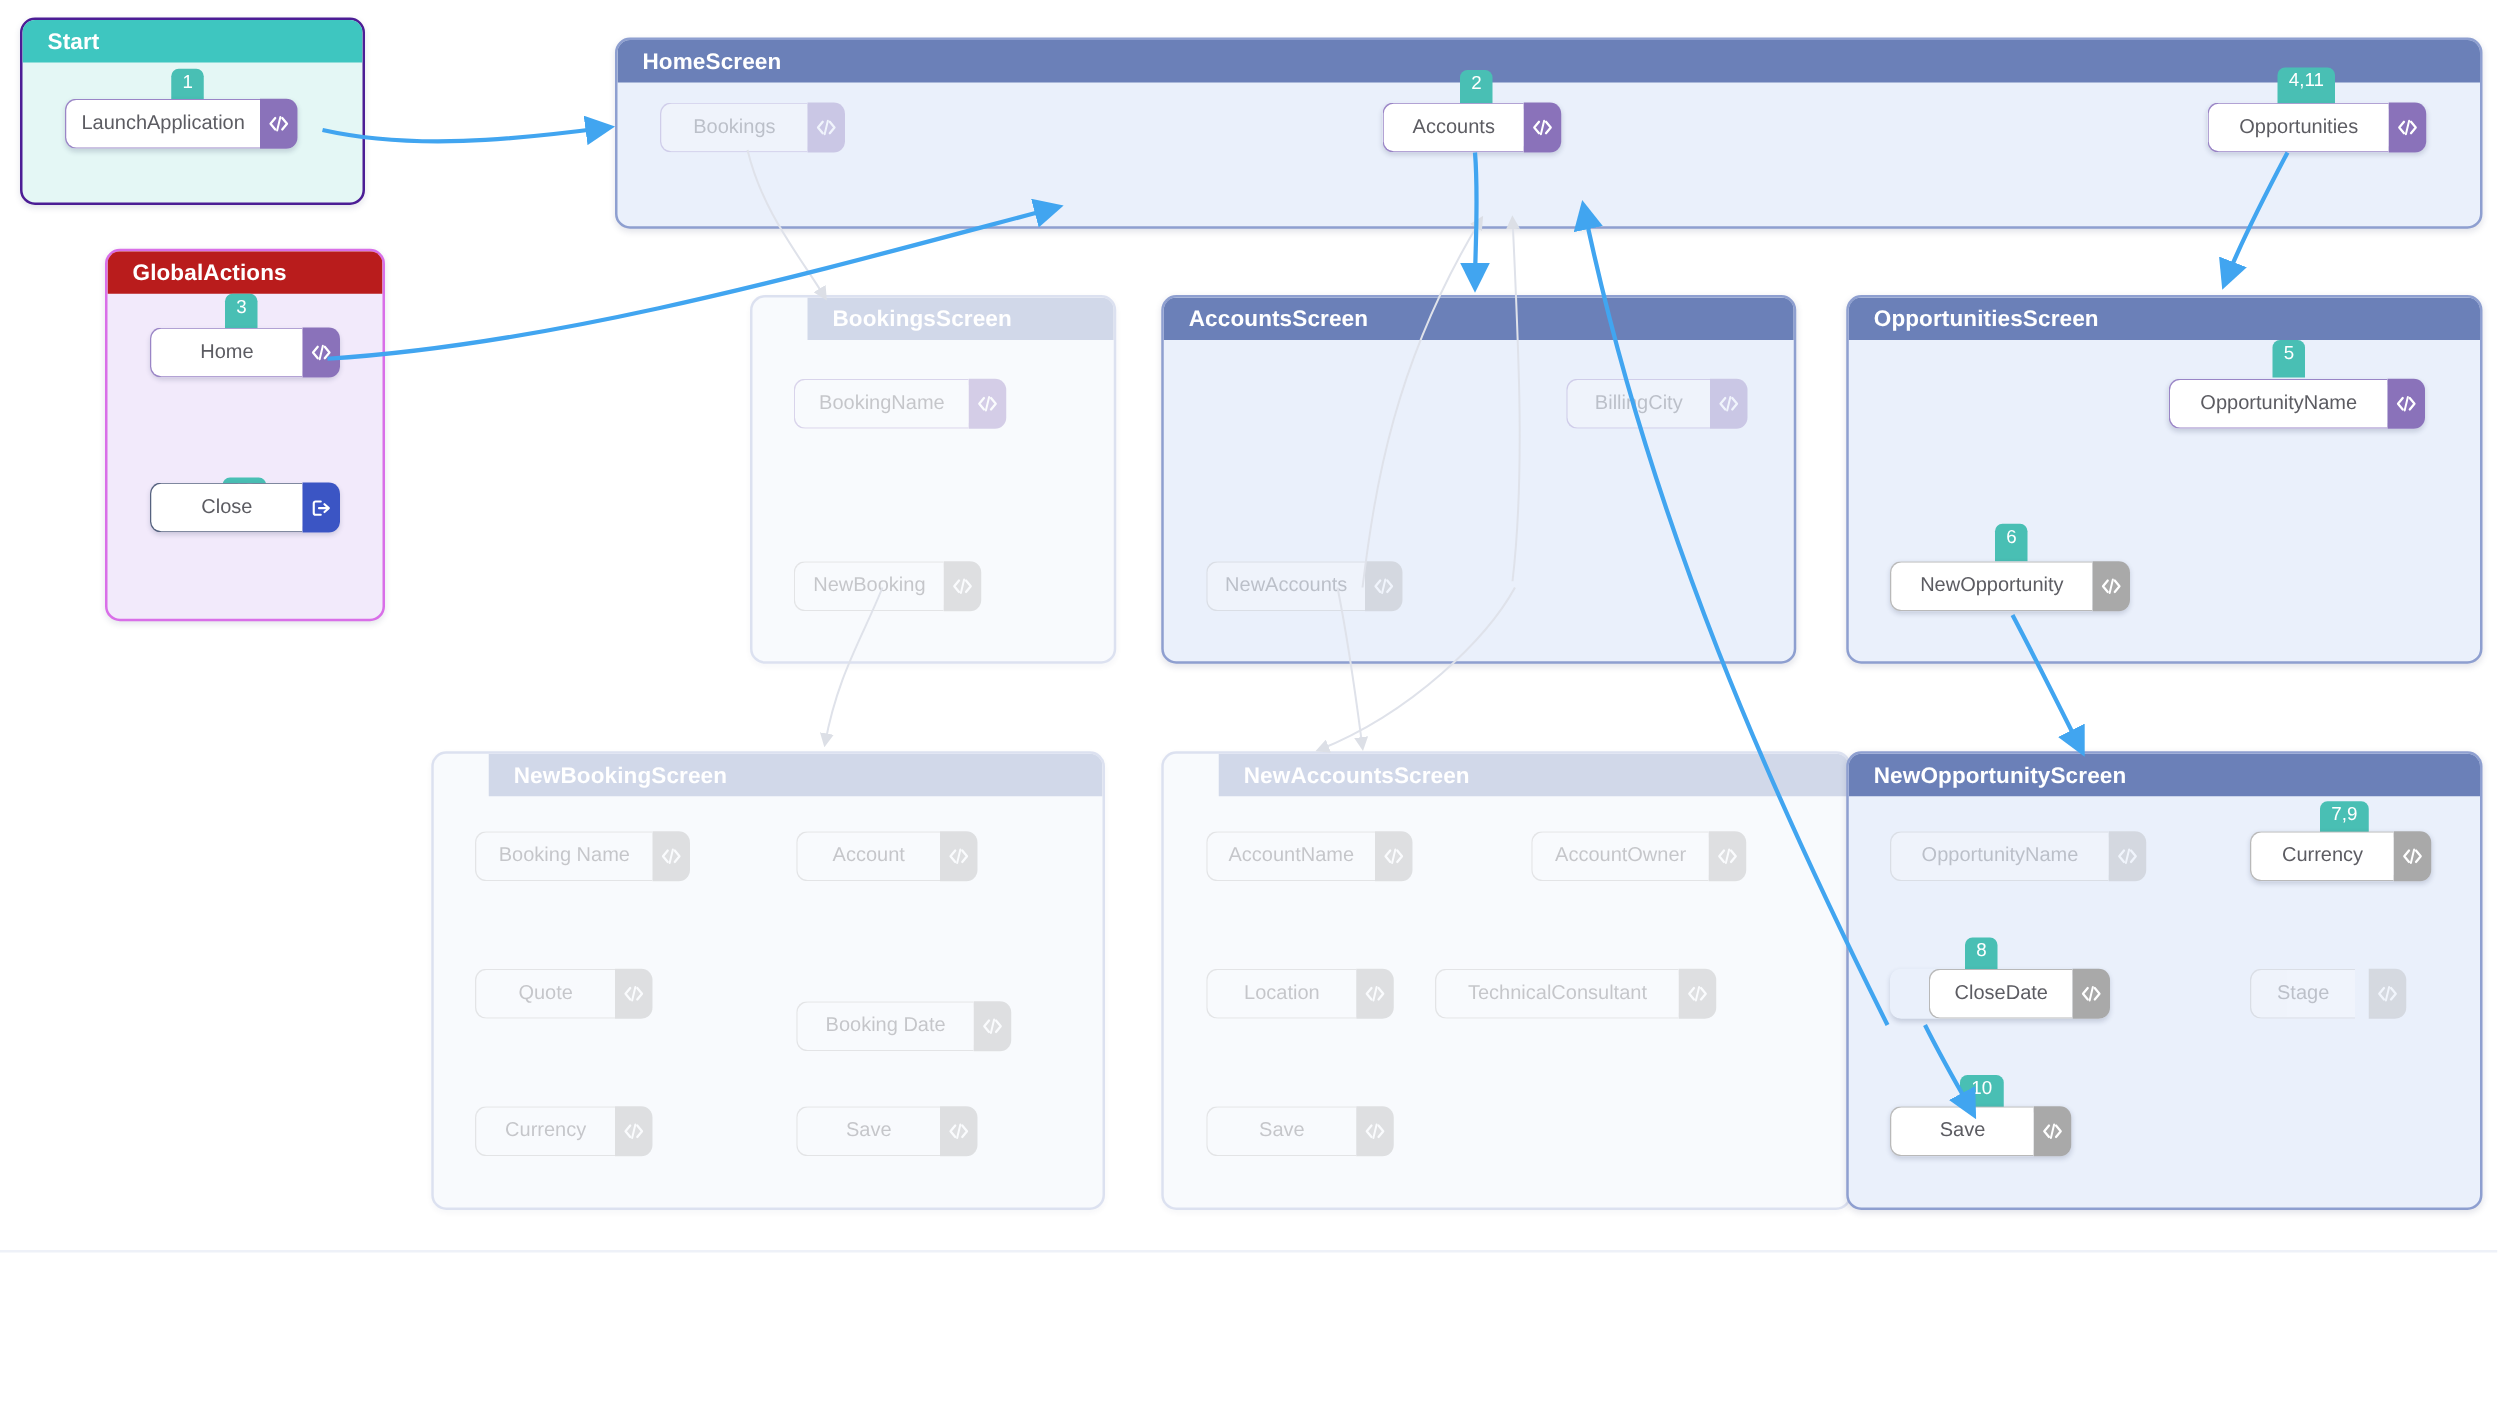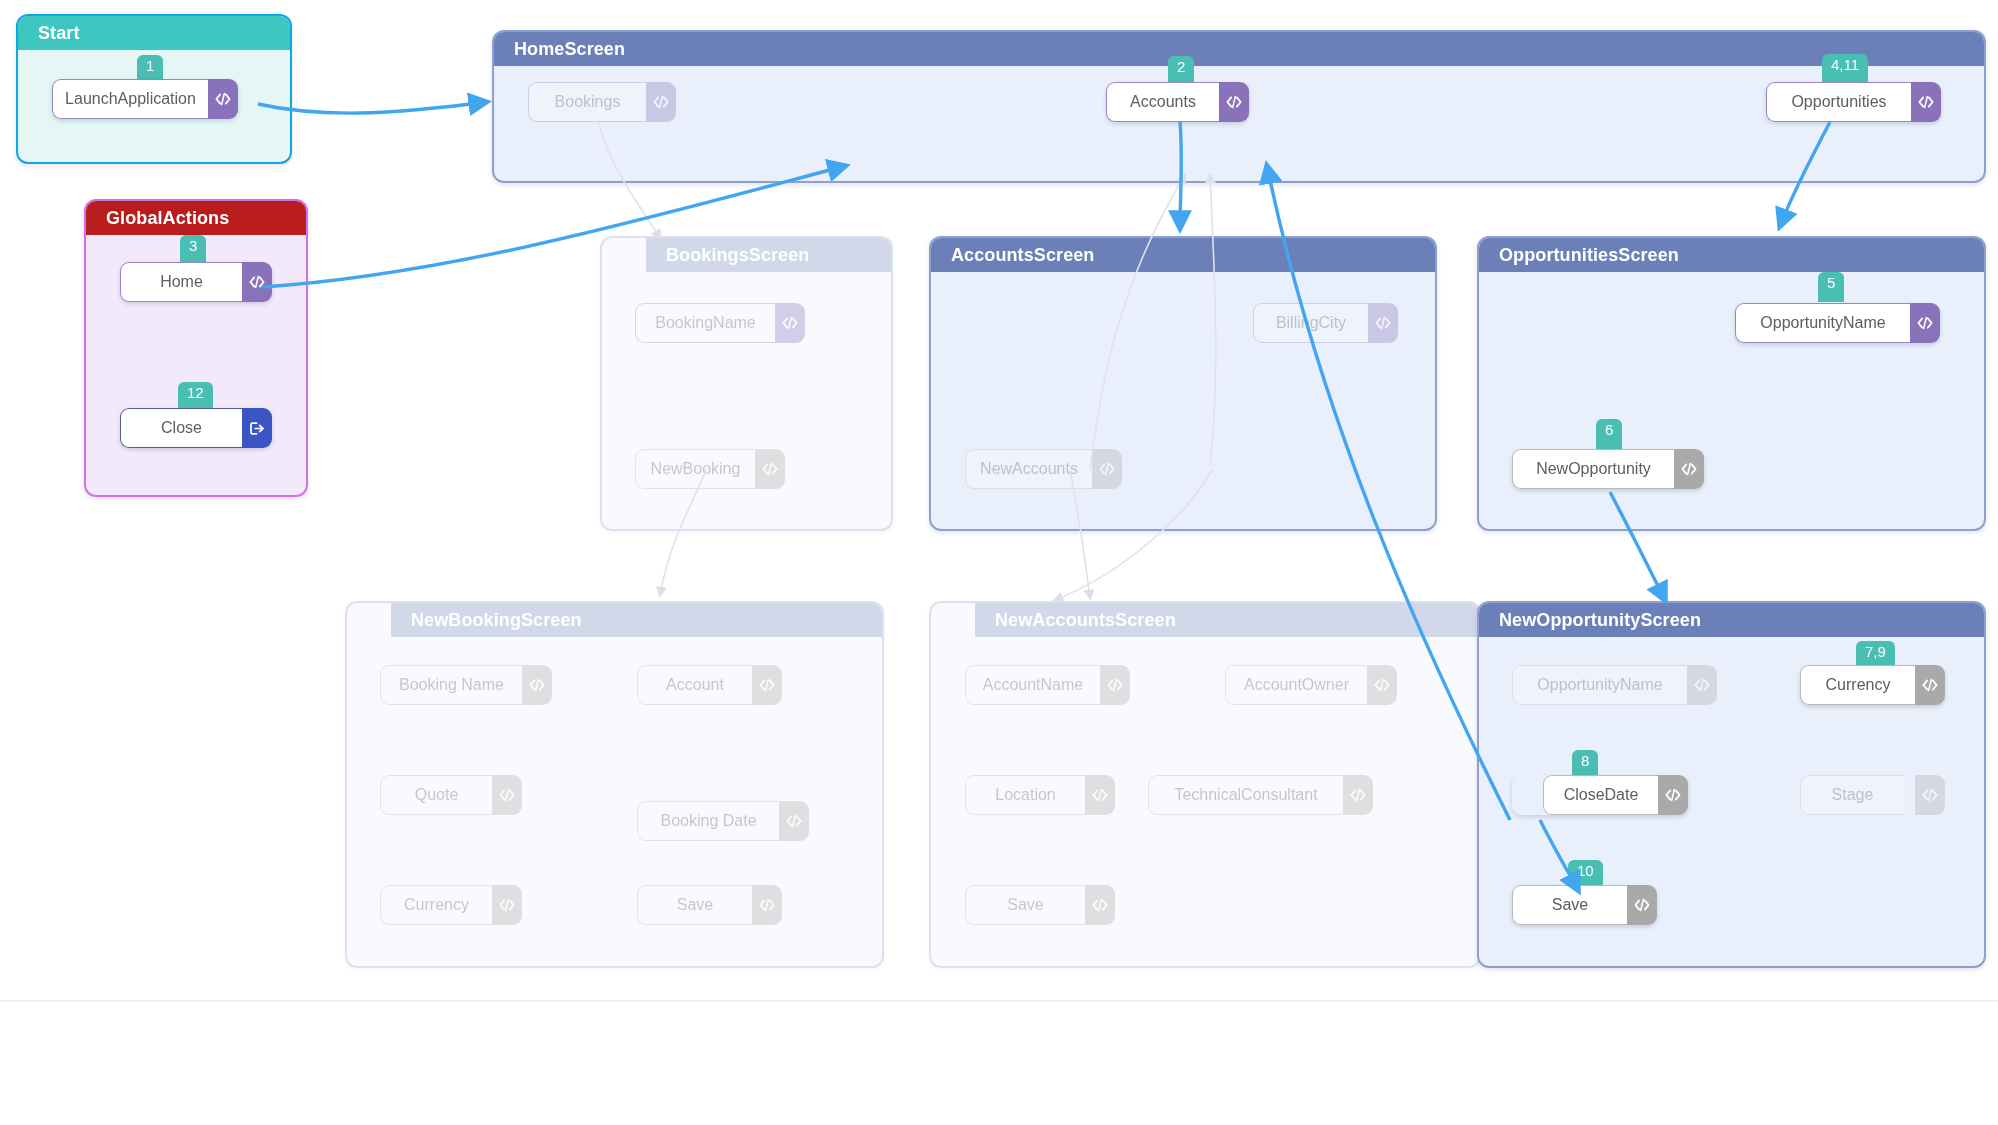--- a/index.html
+++ b/index.html
@@ -13,21 +13,21 @@
   #canvas{position:absolute;inset:0;width:1998px;height:1125px;}
   #edges{position:absolute;left:0;top:0;width:1998px;height:1125px;pointer-events:none;z-index:5;}
 
   
   .group{position:absolute;border-radius:12px;overflow:hidden;z-index:2;
          box-shadow:0 2px 5px rgba(40,50,90,.13);}
   .group .ghdr{height:34px;display:flex;align-items:center;padding-left:20px;
          font-weight:bold;font-size:18px;color:#ffffff;letter-spacing:.1px;}
   .group .gbody{position:absolute;left:0;right:0;top:34px;bottom:0;}
 
-  .g-start{border:2px solid #0ea5e9;background:#e4f7f5;}
+  .g-start{border:2px solid #4c1d95;background:#e4f7f5;}
   .g-start .ghdr{background:#3ec6c0;}
   .g-global{border:2px solid #d96fe8;background:#f2eafb;}
   .g-global .ghdr{background:#b91c1c;}
   .g-screen{border:2px solid #8e9fd0;background:#eaf0fb;}
   .g-screen .ghdr{background:#6b80b8;}
 
   
   .faded{opacity:.30;padding-left:44px;}
 
   
@@ -127,21 +127,21 @@
     <div class="body">Home</div>
     <div class="accent">
       <svg width="16" height="14" viewBox="0 0 16 14">
           <path d="M5.2 2.4 1.4 7l3.8 4.6" stroke="#fff" stroke-width="1.8" fill="none" stroke-linecap="round" stroke-linejoin="round"></path>
           <path d="M10.8 2.4 14.6 7l-3.8 4.6" stroke="#fff" stroke-width="1.8" fill="none" stroke-linecap="round" stroke-linejoin="round"></path>
           <path d="M9.3 1.6 6.7 12.4" stroke="#fff" stroke-width="1.6" stroke-linecap="round"></path>
         </svg>
     </div>
   </div>
   <div class="badge" style="left:178px;top:382px;">12</div>
-  <div class="node blue shadowed" style="left:120px;top:408px;width:152px;">
+  <div class="node blue shadowed" style="left:120px;top:386px;width:152px;">
     <div class="body">Close</div>
     <div class="accent">
       <svg width="16" height="15" viewBox="0 0 16 15">
           <path d="M7.6 2.2H3.4a1.4 1.4 0 0 0-1.4 1.4v7.8a1.4 1.4 0 0 0 1.4 1.4h4.2" stroke="#fff" stroke-width="1.7" fill="none" stroke-linecap="round"></path>
           <path d="M10.6 4.4 14 7.5l-3.4 3.1" stroke="#fff" stroke-width="1.7" fill="none" stroke-linecap="round" stroke-linejoin="round"></path>
           <path d="M6.2 7.5H13.6" stroke="#fff" stroke-width="1.7" stroke-linecap="round"></path>
         </svg>
     </div>
   </div>
 
@@ -408,21 +408,21 @@
   <div class="node gray shadowed" style="left:1512px;top:775px;width:145px;padding-left:31px;">
     <div class="body">CloseDate</div>
     <div class="accent">
       <svg width="16" height="14" viewBox="0 0 16 14">
           <path d="M5.2 2.4 1.4 7l3.8 4.6" stroke="#fff" stroke-width="1.8" fill="none" stroke-linecap="round" stroke-linejoin="round"></path>
           <path d="M10.8 2.4 14.6 7l-3.8 4.6" stroke="#fff" stroke-width="1.8" fill="none" stroke-linecap="round" stroke-linejoin="round"></path>
           <path d="M9.3 1.6 6.7 12.4" stroke="#fff" stroke-width="1.6" stroke-linecap="round"></path>
         </svg>
     </div>
   </div>
-  <div class="node gray dim" style="left:1800px;top:775px;width:145px;gap:11px;">
+  <div class="node gray dim" style="left:1800px;top:775px;width:125px;gap:11px;">
     <div class="body">Stage</div>
     <div class="accent">
       <svg width="16" height="14" viewBox="0 0 16 14">
           <path d="M5.2 2.4 1.4 7l3.8 4.6" stroke="#fff" stroke-width="1.8" fill="none" stroke-linecap="round" stroke-linejoin="round"></path>
           <path d="M10.8 2.4 14.6 7l-3.8 4.6" stroke="#fff" stroke-width="1.8" fill="none" stroke-linecap="round" stroke-linejoin="round"></path>
           <path d="M9.3 1.6 6.7 12.4" stroke="#fff" stroke-width="1.6" stroke-linecap="round"></path>
         </svg>
     </div>
   </div>
   <div class="badge" style="left:1568px;top:860px;">10</div>

